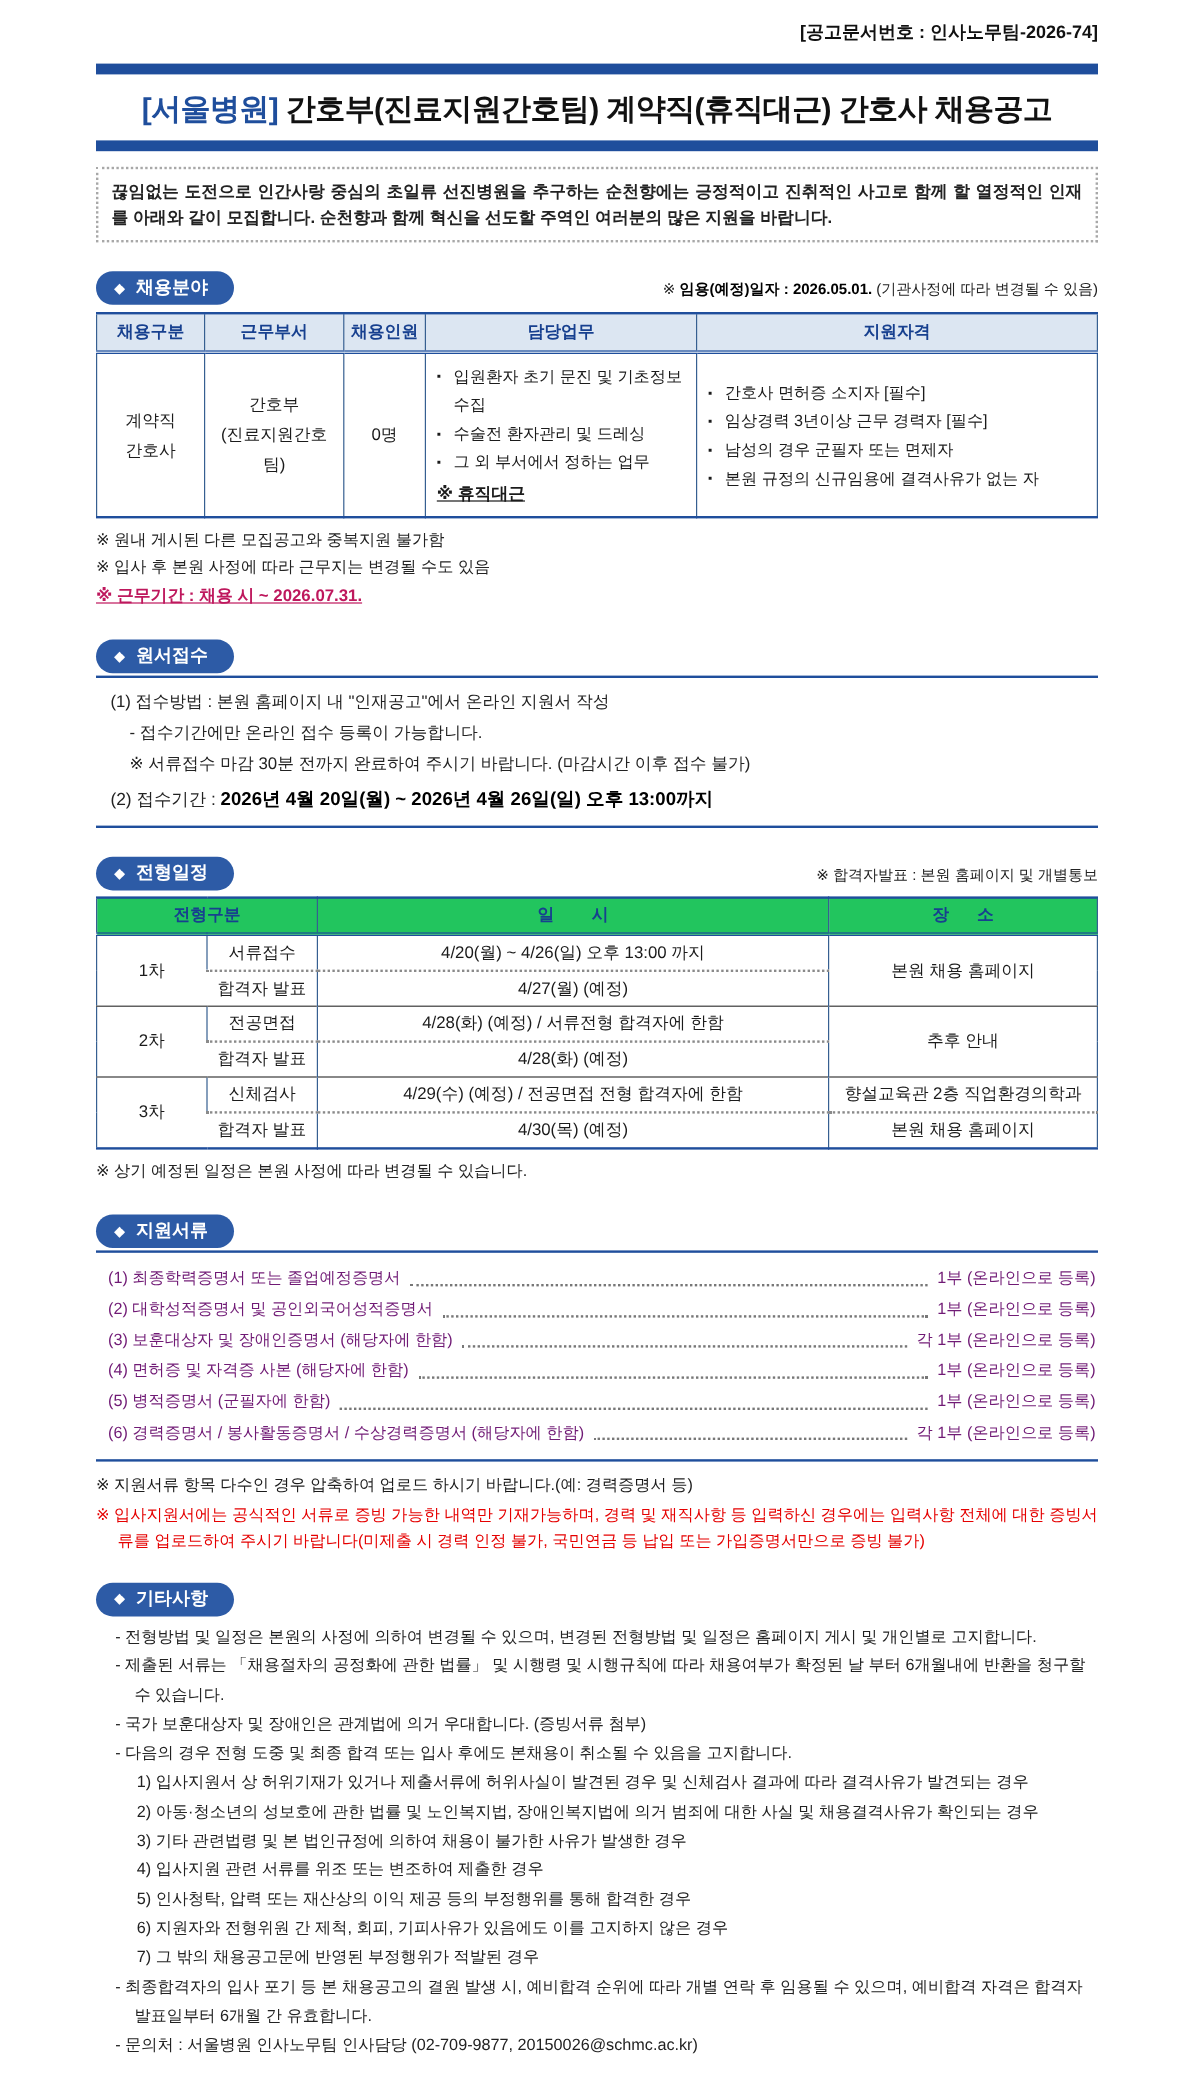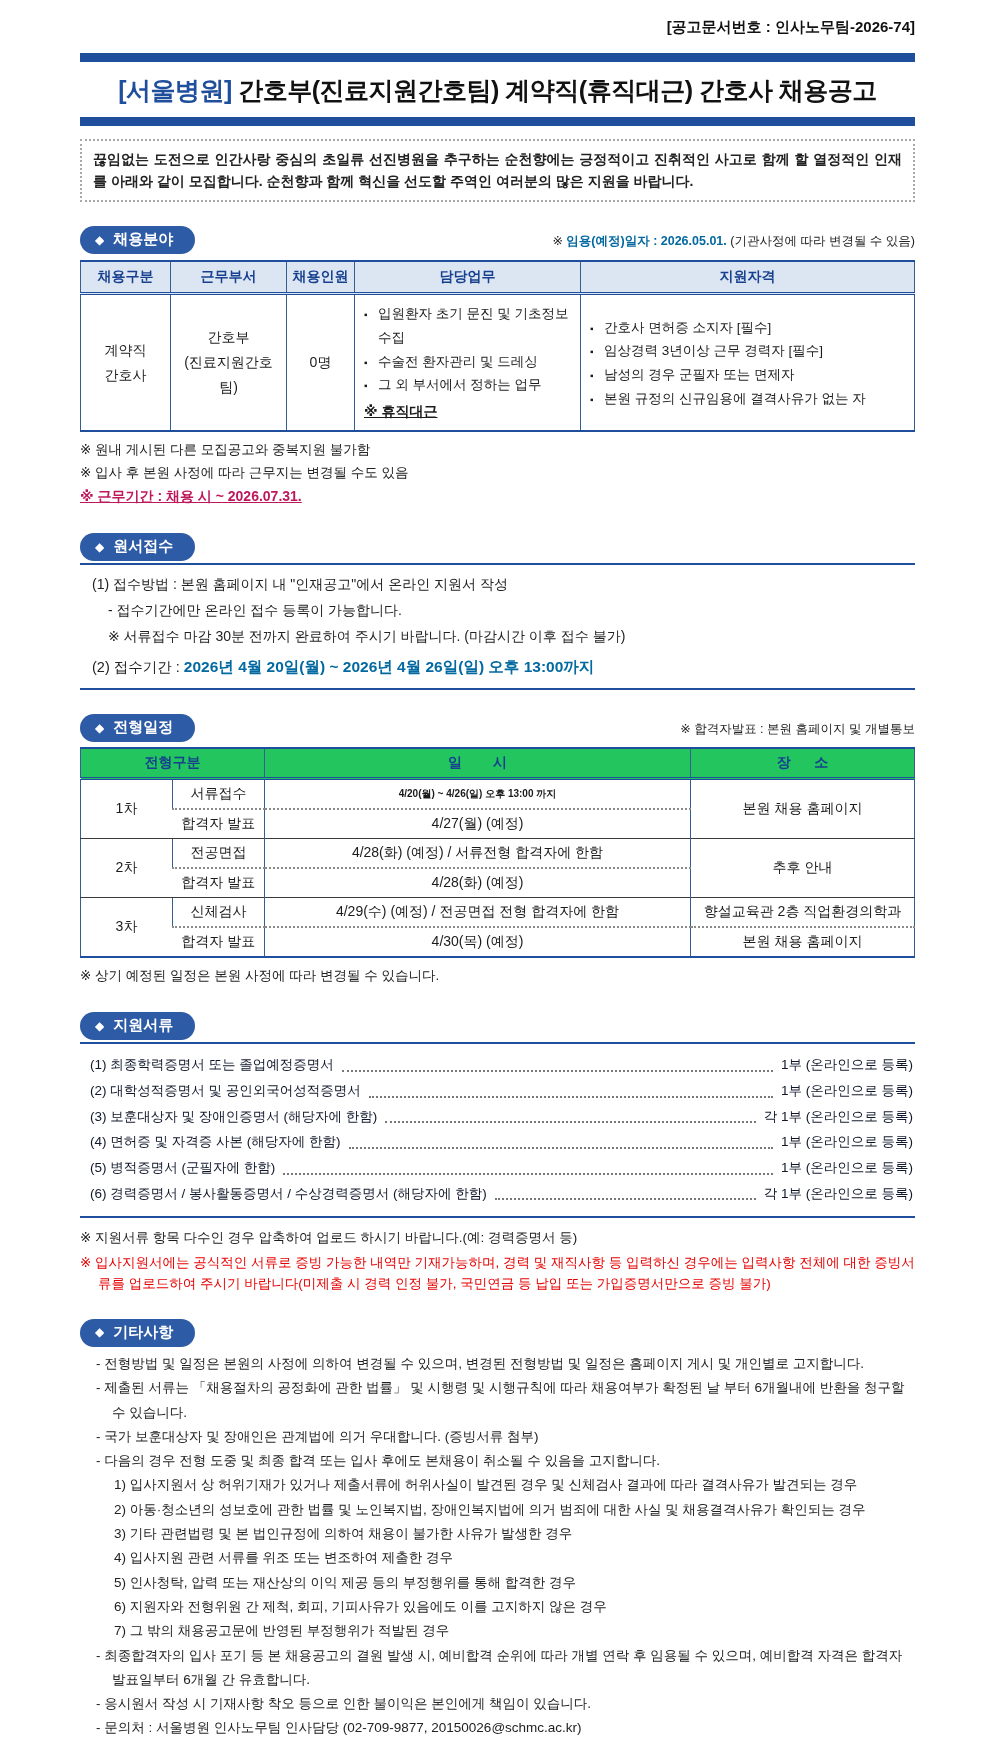--- a/index.html
+++ b/index.html
@@ -25,21 +25,21 @@
   }
 
   .sec-head { display:flex; justify-content:space-between; align-items:flex-end; margin-top:24px; }
   .badge {
     display:inline-flex; align-items:center; gap:9px;
     background:#2d5ba6; color:#fff; border-radius:16px;
     padding:4px 22px 5px 15px; font-size:15px; font-weight:bold;
   }
   .badge .dia { font-size:12px; line-height:1; }
   .side-note { font-size:12.5px; padding-bottom:4px; color:#222; }
-  .red { color:#0369a1; font-weight:bold; }
+  .red { color:#000000; font-weight:bold; }
 
   .rule { border:0; border-top:2px solid #1f4e9c; margin:2px 0 0 0; }
 
   table { border-collapse:collapse; width:100%; }
   .recruit-table {
     margin-top:6px; font-size:14px;
     border:1px solid #365f91; border-top:2px solid #1f4e9c; border-bottom:2px solid #1f4e9c;
   }
   .recruit-table th {
     background:#dce6f2; color:#17408f; font-weight:bold;
@@ -69,23 +69,23 @@
     border:1px solid #365f91; border-top:2px solid #1f4e9c; border-bottom:2px solid #1f4e9c;
   }
   .schedule-table th {
     background:#22c55e; color:#17408f; font-weight:bold; white-space:pre;
     padding:5px 4px; border-bottom:3px double #1f4e9c; border-left:1px solid #365f91;
   }
   .schedule-table td { padding:5px 6px; text-align:center; border-left:1px solid #365f91; }
   .schedule-table th:first-child, .schedule-table td:first-child { border-left:none; }
   .schedule-table tr.dotted td { border-top:2px dotted #8a8a8a; }
   .schedule-table tr.solid td { border-top:1px solid #3b3b3b; }
-  .bold-when { font-weight:bold; font-size:10px; }
-
-  .docs { font-size:13.5px; line-height:1.9; padding:8px 2px 6px 10px; color:#0f172a; }
+  .bold-when { font-weight:normal; font-size:14px; }
+
+  .docs { font-size:13.5px; line-height:1.9; padding:8px 2px 6px 10px; color:#701a75; }
   .doc-row { display:flex; align-items:flex-end; }
   .doc-label { white-space:nowrap; }
   .doc-leader { flex:1 1 auto; border-bottom:2px dotted #777; margin:0 8px 6px 8px; min-width:16px; }
   .doc-count { white-space:nowrap; }
   .docs-notes { font-size:13.5px; line-height:1.6; margin-top:9px; }
   .docs-note2 { color:#e50000; font-weight:normal; padding-left:18px; text-indent:-18px; margin-top:3px; line-height:1.6; }
 
   .etc { font-size:13.5px; line-height:1.8; margin-top:5px; color:#222; }
   .etc-item { padding-left:32px; text-indent:-16px; }
   .etc-sub { padding-left:52px; text-indent:-18px; }
@@ -314,17 +314,16 @@
     <div class="etc-item">- 국가 보훈대상자 및 장애인은 관계법에 의거 우대합니다. (증빙서류 첨부)</div>
     <div class="etc-item">- 다음의 경우 전형 도중 및 최종 합격 또는 입사 후에도 본채용이 취소될 수 있음을 고지합니다.</div>
     <div class="etc-sub">1) 입사지원서 상 허위기재가 있거나 제출서류에 허위사실이 발견된 경우 및 신체검사 결과에 따라 결격사유가 발견되는 경우</div>
     <div class="etc-sub">2) 아동·청소년의 성보호에 관한 법률 및 노인복지법, 장애인복지법에 의거 범죄에 대한 사실 및 채용결격사유가 확인되는 경우</div>
     <div class="etc-sub">3) 기타 관련법령 및 본 법인규정에 의하여 채용이 불가한 사유가 발생한 경우</div>
     <div class="etc-sub">4) 입사지원 관련 서류를 위조 또는 변조하여 제출한 경우</div>
     <div class="etc-sub">5) 인사청탁, 압력 또는 재산상의 이익 제공 등의 부정행위를 통해 합격한 경우</div>
     <div class="etc-sub">6) 지원자와 전형위원 간 제척, 회피, 기피사유가 있음에도 이를 고지하지 않은 경우</div>
     <div class="etc-sub">7) 그 밖의 채용공고문에 반영된 부정행위가 적발된 경우</div>
     <div class="etc-item">- 최종합격자의 입사 포기 등 본 채용공고의 결원 발생 시, 예비합격 순위에 따라 개별 연락 후 임용될 수 있으며, 예비합격 자격은 합격자 발표일부터 6개월 간 유효합니다.</div>
-    <div class="etc-item">- 응시원서 작성 시 기재사항 착오 등으로 인한 불이익은 본인에게 책임이 있습니다.</div>
     <div class="etc-item">- 문의처 : 서울병원 인사노무팀 인사담당 (02-709-9877, 20150026@schmc.ac.kr)</div>
   </div>
 
 </div>
 
 </body></html>

